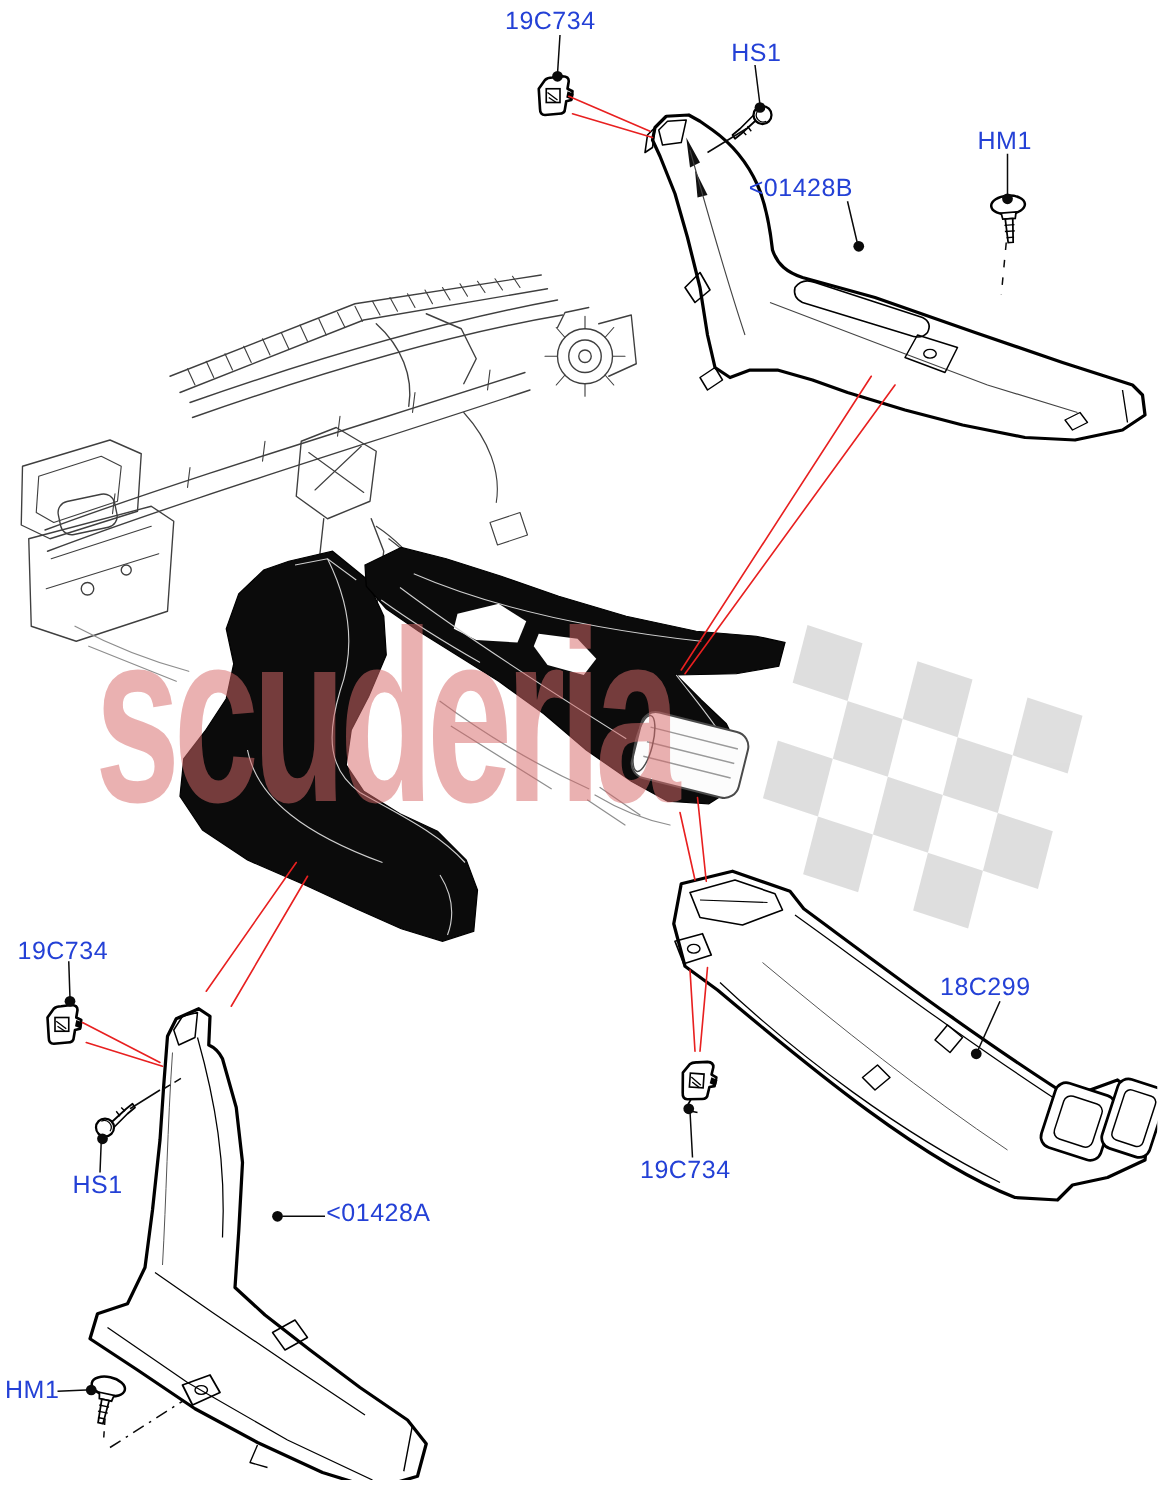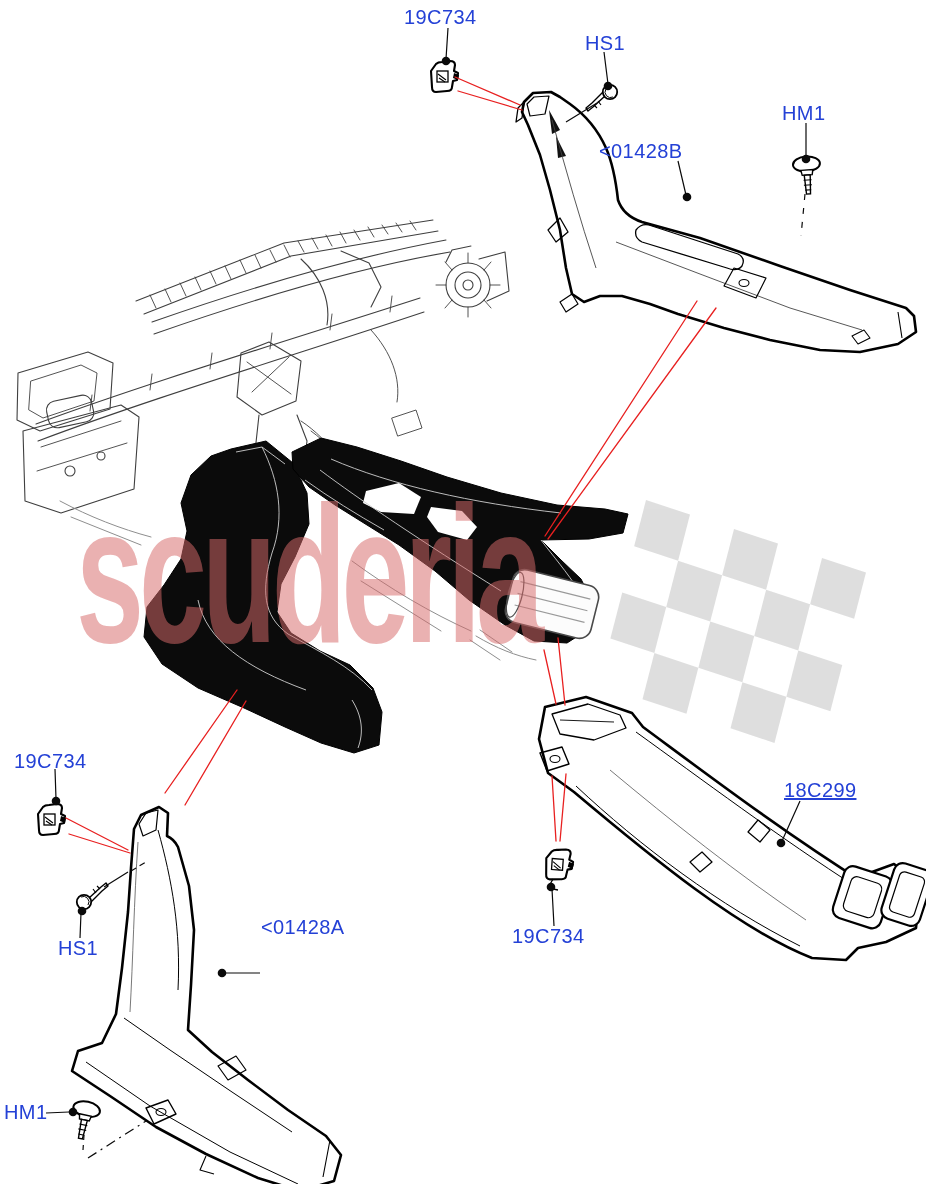--- a/index.html
+++ b/index.html
@@ -4,21 +4,21 @@
 <style>
   html,body{margin:0;padding:0;background:#ffffff;}
   #stage{position:relative;width:926px;height:1184px;background:#ffffff;overflow:hidden;
          font-family:"Liberation Sans",sans-serif;}
   #art{position:absolute;left:0;top:0;}
   .plabel{position:absolute;font:20px/1.15 "Liberation Sans",sans-serif;color:#2441d6;
           letter-spacing:.4px;white-space:nowrap;cursor:pointer;}
   
   #lb0{left:404px;top:6px;}   #lb1{left:585px;top:32px;}  #lb2{left:782px;top:102px;}
   #lb3{left:599px;top:140px;} #lb4{left:14px;top:750px;}  #lb5{left:58px;top:937px;}
-  #lb6{left:261px;top:916px;} #lb7{left:4px;top:1101px;}  #lb8{left:784px;top:779px;text-decoration:underline;}
+  #lb6{left:261px;top:960px;} #lb7{left:4px;top:1101px;}  #lb8{left:752px;top:779px;}
   #lb9{left:512px;top:925px;}
   
   .wm{position:absolute;pointer-events:none;user-select:none;}
   #wm-title{left:76px;top:476px;font-size:170px;font-weight:700;letter-spacing:-7px;
             color:rgba(214,106,106,0.52);transform:scale(0.72,1.15);transform-origin:left top;
             line-height:1;}
   #wm-sub{left:68px;top:646px;font-size:34px;font-weight:400;letter-spacing:46px;
           color:rgba(141,141,141,0.55);line-height:1;}
 </style>
 </head>

